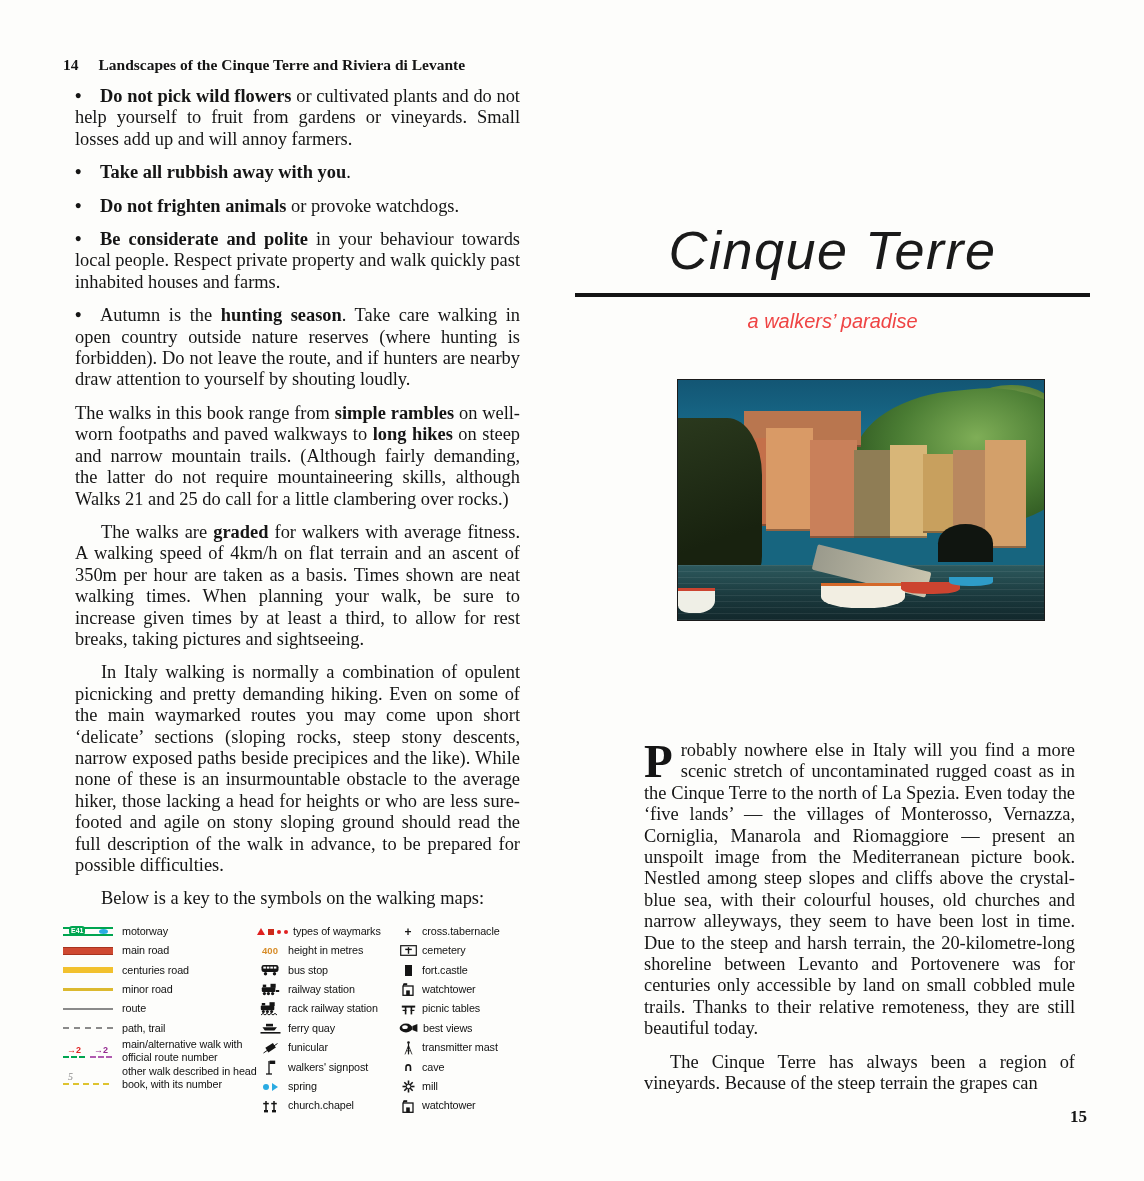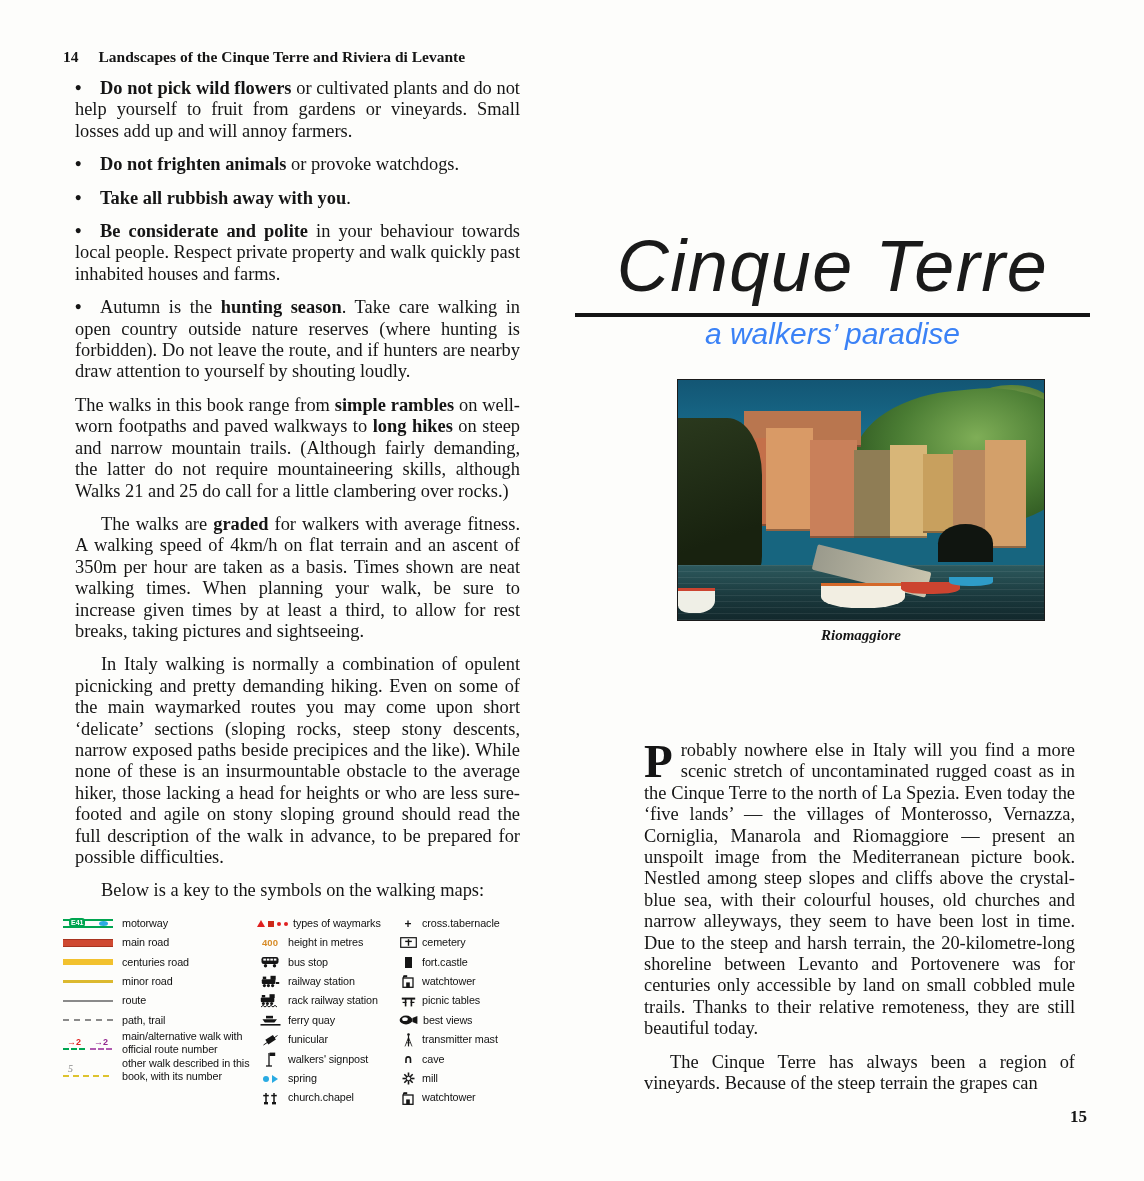--- a/index.html
+++ b/index.html
@@ -1,20 +1,20 @@
 <!DOCTYPE html>
 <html><head>
 <meta charset="utf-8">
 <style>
   html,body{margin:0;padding:0;}
   body{width:1144px;height:1181px;background:#fdfdfb;font-family:"Liberation Serif",serif;color:#151515;position:relative;overflow:hidden;}
   .b{font-weight:bold}
   .i{}
 
-  #left-col{position:absolute;left:63px;top:48px;width:469px;}
+  #left-col{position:absolute;left:63px;top:56px;width:469px;}
   .runhead{display:flex;gap:20px;font-weight:bold;font-size:15.5px;line-height:18px;margin:0 0 9px 0;}
   .body{font-size:18.4px;line-height:21.4px;margin:12px;}
   .j{text-align:justify;}
   .ind{text-indent:26px;}
   .blt{display:inline-block;width:25px;font-weight:bold;}
   .walkhead{font-family:"Liberation Sans",sans-serif;font-style:italic;font-weight:bold;font-size:19.5px;line-height:23px;margin:15px 0 3px 0;letter-spacing:-0.2px;}
 
   
   .legend{display:flex;margin-top:9px;font-family:"Liberation Sans",sans-serif;}
   .lcol{display:flex;flex-direction:column;}
@@ -54,23 +54,23 @@
   .wdot{width:4px;height:4px;background:#e02020;border-radius:50%;}
   .hgt{font:bold 9.5px "Liberation Sans",sans-serif;color:#d78c28;}
   .sprd{width:6px;height:6px;border-radius:50%;background:#2aabe2;display:inline-block;}
   .sprt{width:0;height:0;border-top:4px solid transparent;border-bottom:4px solid transparent;border-left:6px solid #2aabe2;display:inline-block;margin-left:3px;}
   .crs{font:bold 12px "Liberation Sans",sans-serif;}
   .frt{width:7px;height:11px;background:#151515;display:inline-block;}
   .cav{font:bold 12px "DejaVu Sans",sans-serif;}
 
   
   #title-block{position:absolute;left:575px;top:219px;width:515px;text-align:center;font-family:"Liberation Sans",sans-serif;}
-  .title{font-size:72px;line-height:62px;font-style:italic;font-weight:400;letter-spacing:1.5px;margin:16px;color:#1a1a1a;}
+  .title{font-size:54px;line-height:62px;font-style:italic;font-weight:400;letter-spacing:1.5px;margin:0;color:#1a1a1a;}
   .rule{height:3.5px;background:#141414;margin-top:12px;}
-  .subtitle{font-size:30px;line-height:30px;font-style:italic;margin-top:2px;color:#3b82f6;}
+  .subtitle{font-size:20px;line-height:30px;font-style:italic;margin-top:9px;color:#ef4444;}
 
   #photo-block{position:absolute;left:677px;top:379px;width:368px;}
   .photo{position:relative;width:366px;height:240px;border:1px solid #1b1b1b;overflow:hidden;background:#17657f;}
   .ph{position:absolute;}
   .sky{left:0;top:0;right:0;height:42%;background:linear-gradient(180deg,#135674 0%,#186c8c 55%,#1f7ea0 100%);}
   .hill-r{right:-10%;top:4%;width:62%;height:58%;background:radial-gradient(ellipse at 55% 35%,#7fae57 0%,#4a7c33 45%,#2c5420 80%);border-radius:45%;transform:rotate(-6deg);}
   .hill-far{right:-4%;top:2%;width:26%;height:26%;background:radial-gradient(ellipse,#9ec06b,#567f35 75%);border-radius:50%;}
   .cliff-l{left:-5%;top:16%;width:28%;height:70%;background:linear-gradient(160deg,#2b3a1e 0%,#18220f 70%);border-radius:0 34% 18% 0;}
   .bld{position:absolute;border-bottom:2px solid rgba(60,35,25,.45);background-image:repeating-linear-gradient(90deg,transparent 0 7px,rgba(55,35,25,.28) 7px 9px);}
   .water{left:0;right:0;bottom:0;height:23%;background:linear-gradient(180deg,#2d5a5e 0%,#1b3a3e 55%,#12282c 100%);}
@@ -91,22 +91,22 @@
 </head>
 <body>
 
 <div id="left-col">
   <div class="runhead">
     <span>14</span>
     <span>Landscapes of the Cinque Terre and Riviera di Levante</span>
   </div>
   <div id="bullets">
       <p class="body j"><span class="blt">•</span><span class="b">Do not pick wild flowers</span><span> or cultivated plants and do not help yourself to fruit from gardens or vineyards. Small losses add up and will annoy farmers.</span></p>
+      <p class="body j"><span class="blt">•</span><span class="b">Take all rubbish away with you</span><span>.</span></p>
       <p class="body j"><span class="blt">•</span><span class="b">Do not frighten animals</span><span> or provoke watchdogs.</span></p>
-      <p class="body j"><span class="blt">•</span><span class="b">Take all rubbish away with you</span><span>.</span></p>
       <p class="body j"><span class="blt">•</span><span class="b">Be considerate and polite</span><span> in your behaviour towards local people. Respect private property and walk quickly past inhabited houses and farms.</span></p>
       <p class="body j"><span class="blt">•</span><span>Autumn is the </span><span class="b">hunting season</span><span>. Take care walking in open country outside nature reserves (where hunting is forbidden). Do not leave the route, and if hunters are nearby draw attention to yourself by shouting loudly.</span></p>
     </div>
   <div id="paras">
       <p class="body j"><span>The walks in this book range from </span><span class="b">simple rambles</span><span> on well-worn footpaths and paved walkways to </span><span class="b">long hikes</span><span> on steep and narrow mountain trails. (Although fairly demanding, the latter do not require mountaineering skills, although Walks 21 and 25 do call for a little clambering over rocks.)</span></p>
       <p class="body j ind"><span>The walks are </span><span class="b">graded</span><span> for walkers with average fitness. A walking speed of 4km/h on flat terrain and an ascent of 350m per hour are taken as a basis. Times shown are neat walking times. When planning your walk, be sure to increase given times by </span><span class="i">at least</span><span> a third, to allow for rest breaks, taking pictures and sightseeing.</span></p>
       <p class="body j ind"><span>In Italy walking is normally a combination of opulent picnicking and pretty demanding hiking. Even on some of the main waymarked routes you may come upon short ‘delicate’ sections (sloping rocks, steep stony descents, narrow exposed paths beside precipices and the like). While none of these is an insurmountable obstacle to the average hiker, those lacking a head for heights or who are less sure-footed and agile on stony sloping ground should read the full description of the walk in advance, to be prepared for possible difficulties.</span></p>
       <p class="body j ind"><span>Below is a key to the symbols on the walking maps:</span></p>
     </div>
   <div class="legend">
@@ -167,21 +167,21 @@
           </span>
           <span class="llab">main/alternative walk with official route number</span>
         </div>
         <div class="lrow">
           <span class="lsym">
             <span class="ow">
               <span class="own">5</span>
               <span class="dsh y"></span>
             </span>
           </span>
-          <span class="llab">other walk described in this book, with its number</span>
+          <span class="llab">other walk described in head book, with its number</span>
         </div>
       </div>
     <div class="lcol lcol2" id="lc2">
         <div class="lrow">
           <span class="lsym">
             <span class="wms">
               <span class="wtri"></span>
               <span class="wsq"></span>
               <span class="wdot"></span>
               <span class="wdot"></span>
@@ -415,20 +415,19 @@
     <div class="ph cliff-l"></div>
     <div class="ph arch"></div>
     <div class="ph water"></div>
     <div class="ph streaks"></div>
     <div class="ph slip"></div>
     <div class="ph boat bw1"></div>
     <div class="ph boat bw2"></div>
     <div class="ph boat br1"></div>
     <div class="ph boat bb1"></div>
   </div>
-  <div class="caption">Riomaggiore</div>
 </div>
 
 <div id="right-body">
   <p class="body j"><span class="dropcap">P</span><span>robably nowhere else in Italy will you find a more scenic stretch of uncontaminated rugged coast as in the Cinque Terre to the north of La Spezia. Even today the ‘five lands’ — the villages of Monterosso, Vernazza, Corniglia, Manarola and Riomaggiore — present an unspoilt image from the Mediterranean picture book. Nestled among steep slopes and cliffs above the crystal-blue sea, with their colourful houses, old churches and narrow alleyways, they seem to have been lost in time. Due to the steep and harsh terrain, the 20-kilometre-long shoreline between Levanto and Portovenere was for centuries only accessible by land on small cobbled mule trails. Thanks to their relative remoteness, they are still beautiful today.</span></p>
   <p class="body j ind">The Cinque Terre has always been a region of vineyards. Because of the steep terrain the grapes can</p>
   <div class="pagenum-right">15</div>
 </div>
 
 </body></html>

